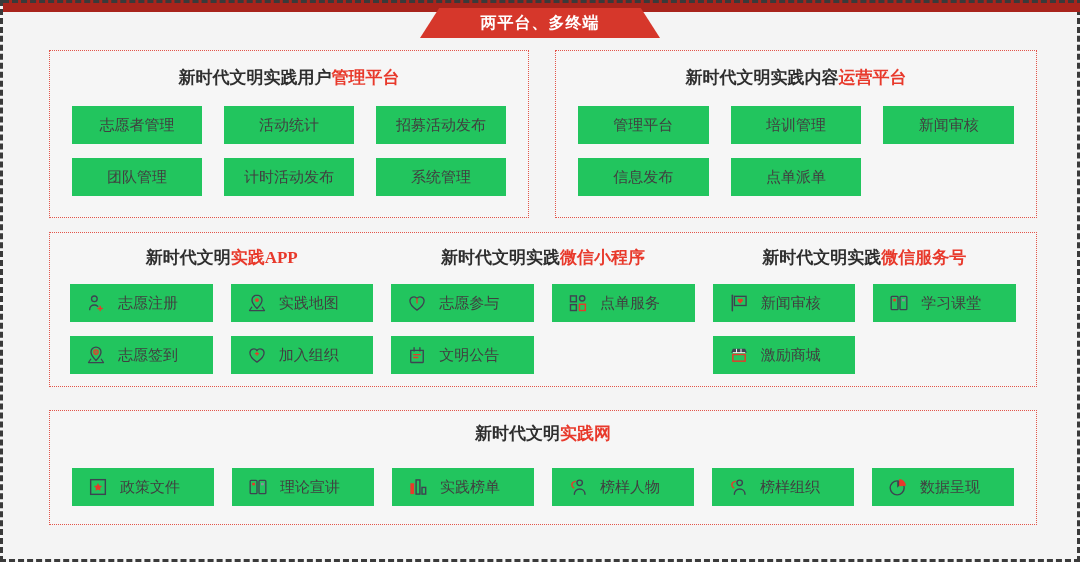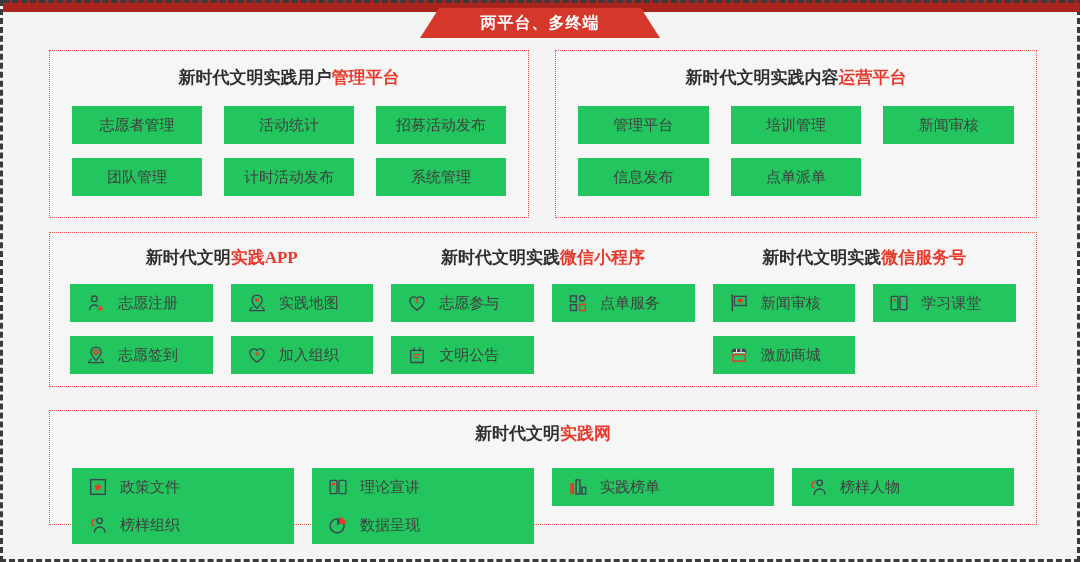--- a/index.html
+++ b/index.html
@@ -98,21 +98,21 @@
   .col-sect .sect-title{margin-bottom:18px;}
   .col-cards{
     display:grid;grid-template-columns:1fr 1fr;
     column-gap:18px;row-gap:14px;
   }
 
   
   .p-row3 .inner{padding-top:14px;}
   .p-row3 .sect-title{margin-bottom:26px;}
   .grid6{
-    display:grid;grid-template-columns:repeat(4,1fr);
+    display:grid;grid-template-columns:repeat(6,1fr);
     column-gap:18px;padding:0 22px;
   }
 
   .ico{
     width:20px;height:20px;flex:0 0 20px;
     display:inline-flex;align-items:center;justify-content:center;
   }
   .ico svg{display:block;}
 </style>
 </head>

